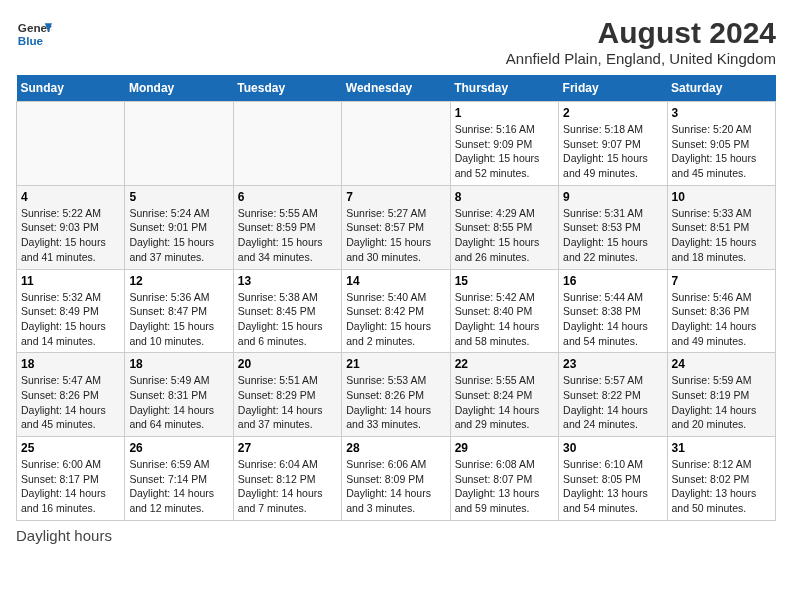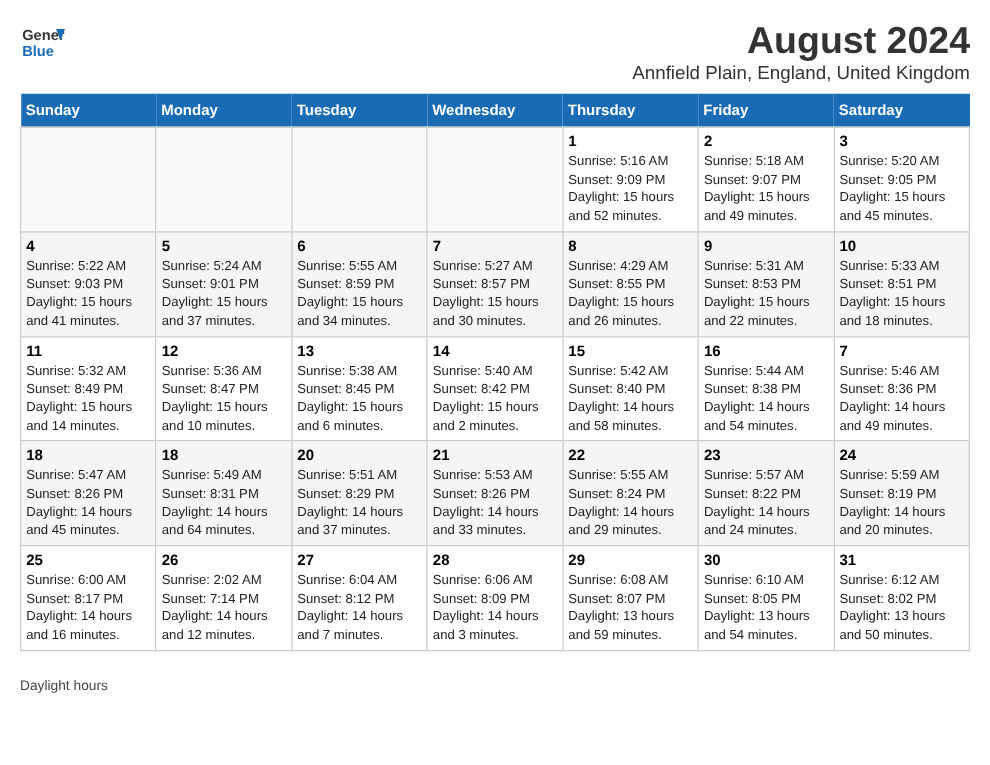--- a/index.html
+++ b/index.html
@@ -66,22 +66,22 @@
       font-weight: bold;
       font-size: 12px;
       display: block;
       margin-bottom: 2px;
     }
     .cell-content {
       color: #222;
       line-height: 1.4;
     }
     .footer-note {
-      margin-top: 22px;
-      font-size: 11px;
+      margin-top: 6px;
+      font-size: 15px;
       color: #444;
     }
     .empty-cell { background: #f9f9f9; }
   </style>
 </head>
 <body>
 
 <div class="header-area">
   <div class="logo">
     <svg class="logo-icon" viewBox="0 0 40 40">
@@ -318,21 +318,21 @@
         <span class="day-num">25</span>
         <div class="cell-content">
           <span>Sunrise: 6:00 AM</span><br>
           <span>Sunset: 8:17 PM</span><br>
           <span>Daylight: 14 hours and 16 minutes.</span>
         </div>
       </td>
         <td>
         <span class="day-num">26</span>
         <div class="cell-content">
-          <span>Sunrise: 2:02 AM</span><br>
+          <span>Sunrise: 6:59 AM</span><br>
           <span>Sunset: 7:14 PM</span><br>
           <span>Daylight: 14 hours and 12 minutes.</span>
         </div>
       </td>
         <td>
         <span class="day-num">27</span>
         <div class="cell-content">
           <span>Sunrise: 6:04 AM</span><br>
           <span>Sunset: 8:12 PM</span><br>
           <span>Daylight: 14 hours and 7 minutes.</span>
@@ -358,21 +358,21 @@
         <span class="day-num">30</span>
         <div class="cell-content">
           <span>Sunrise: 6:10 AM</span><br>
           <span>Sunset: 8:05 PM</span><br>
           <span>Daylight: 13 hours and 54 minutes.</span>
         </div>
       </td>
         <td>
         <span class="day-num">31</span>
         <div class="cell-content">
-          <span>Sunrise: 6:12 AM</span><br>
+          <span>Sunrise: 8:12 AM</span><br>
           <span>Sunset: 8:02 PM</span><br>
           <span>Daylight: 13 hours and 50 minutes.</span>
         </div>
       </td>
       </tr>
     </tbody>
 </table>
 
 <div class="footer-note">Daylight hours</div>
 

